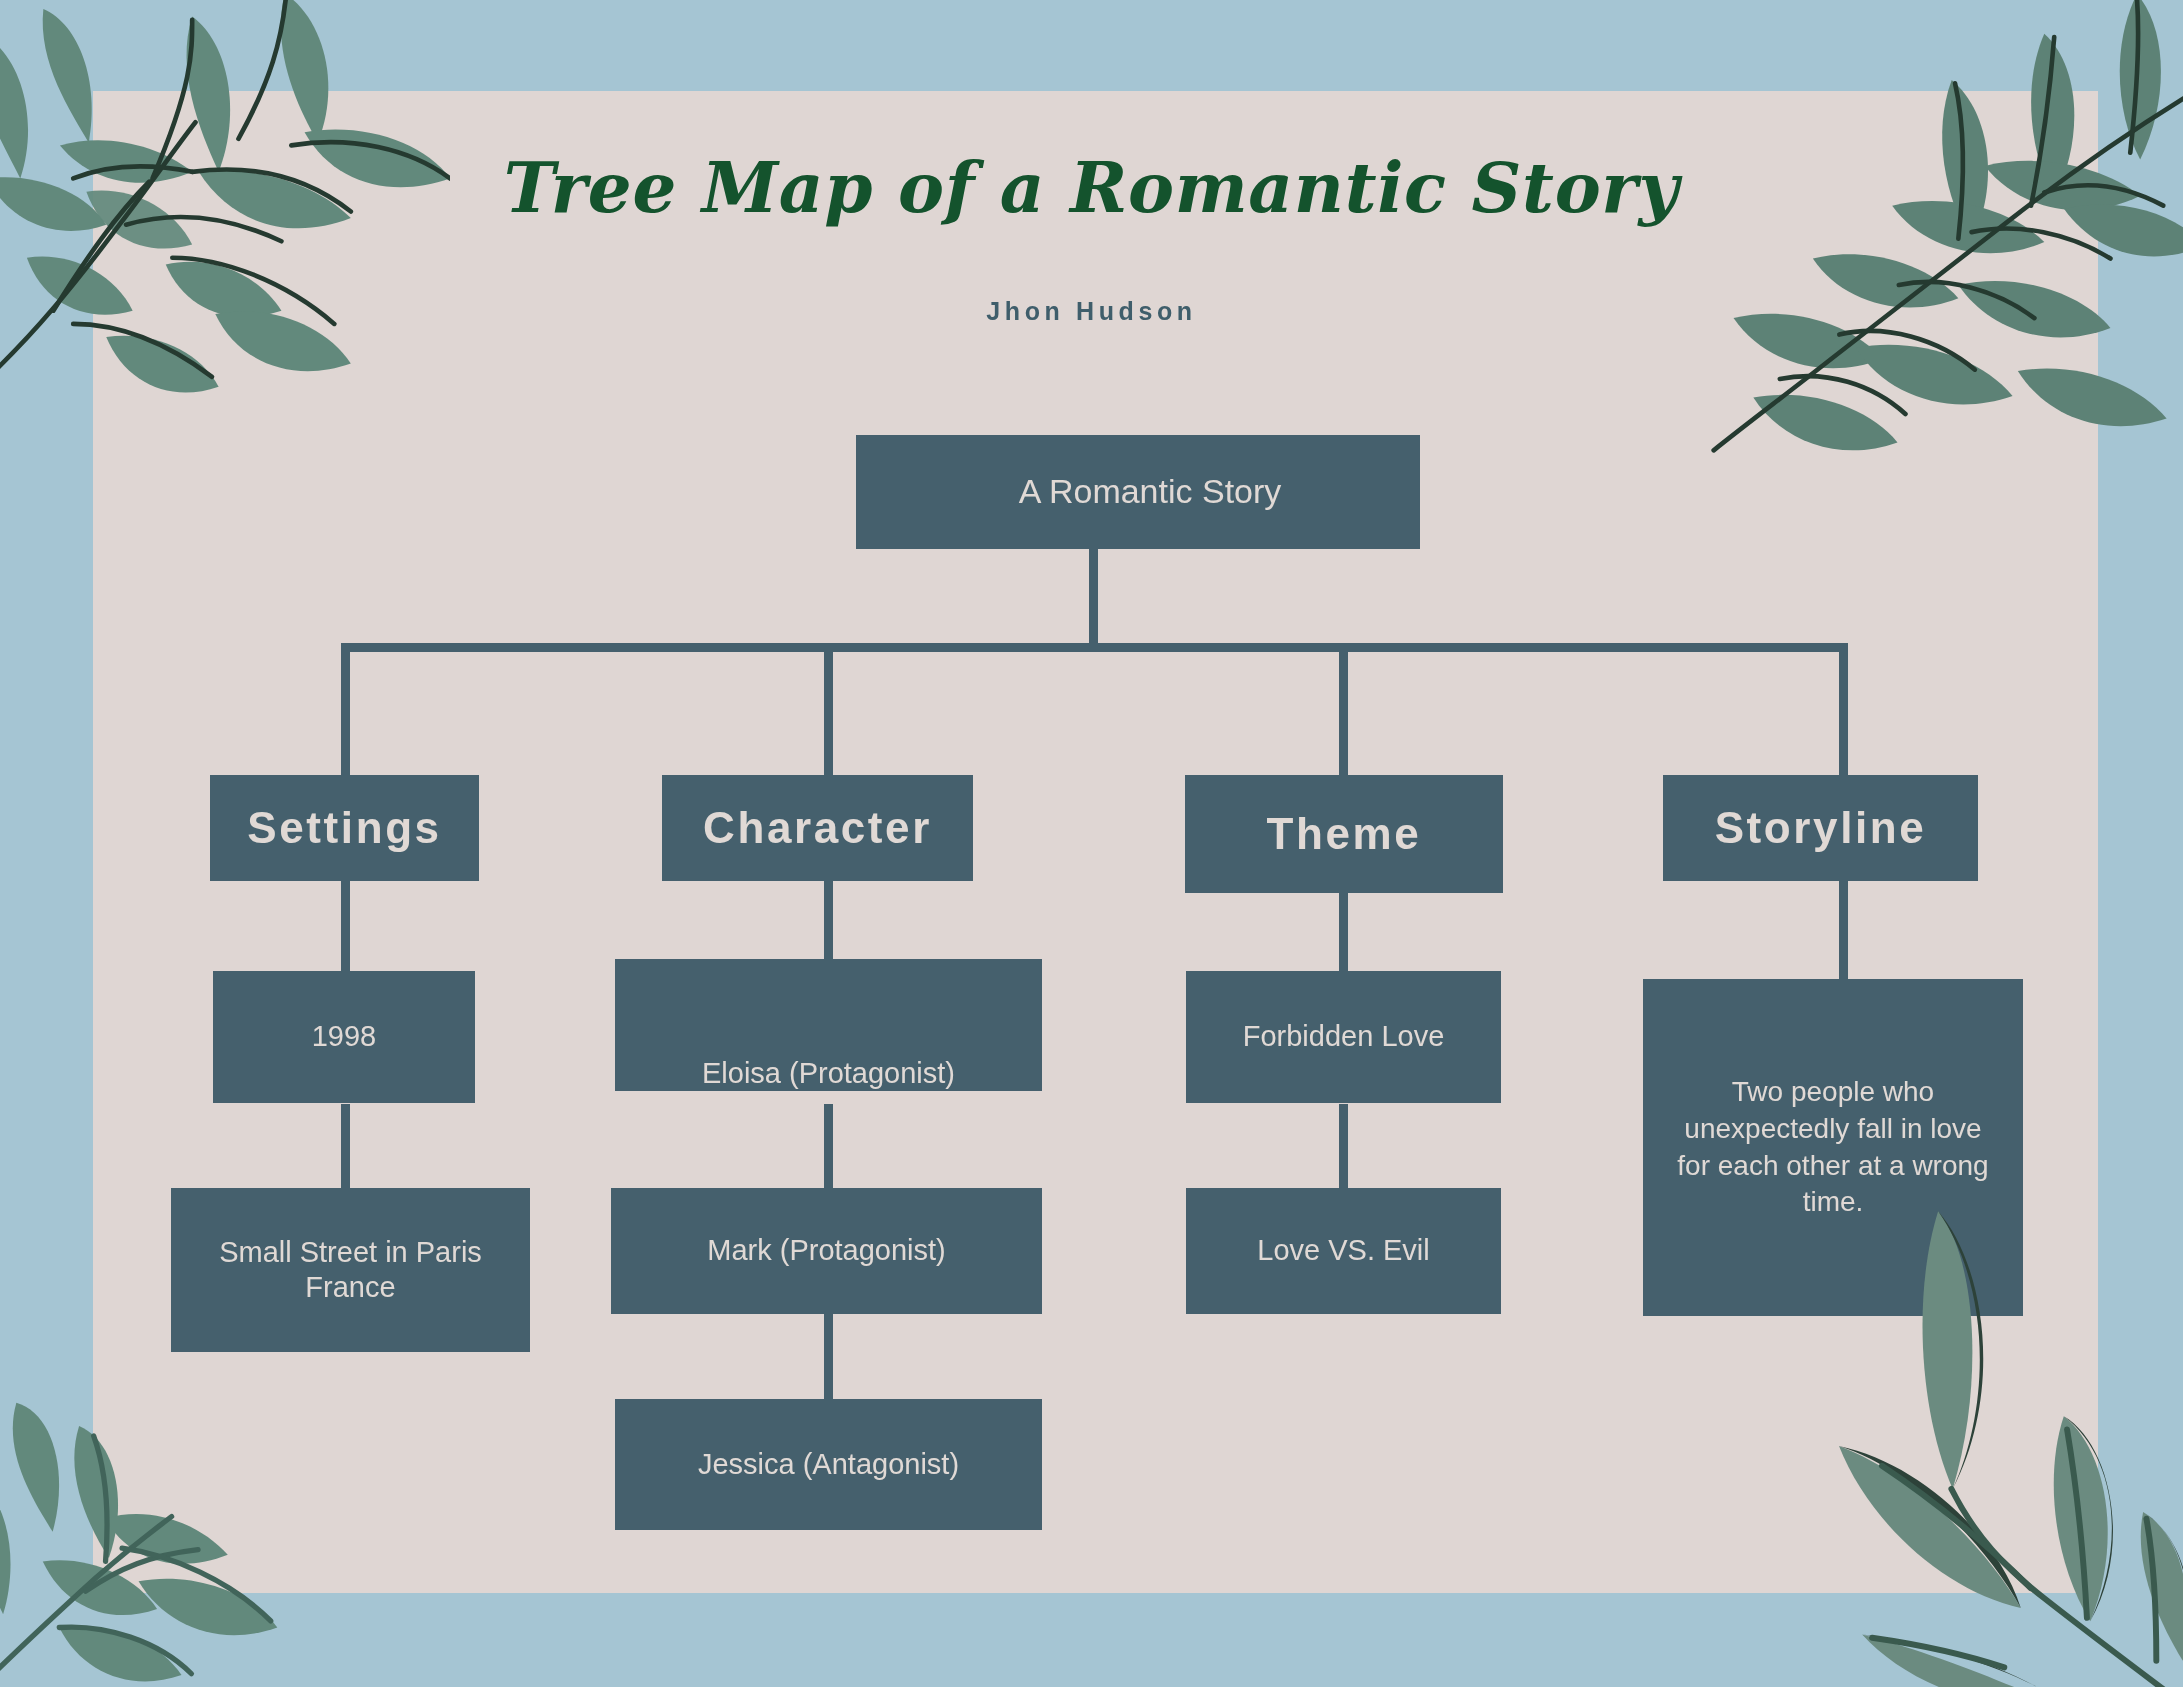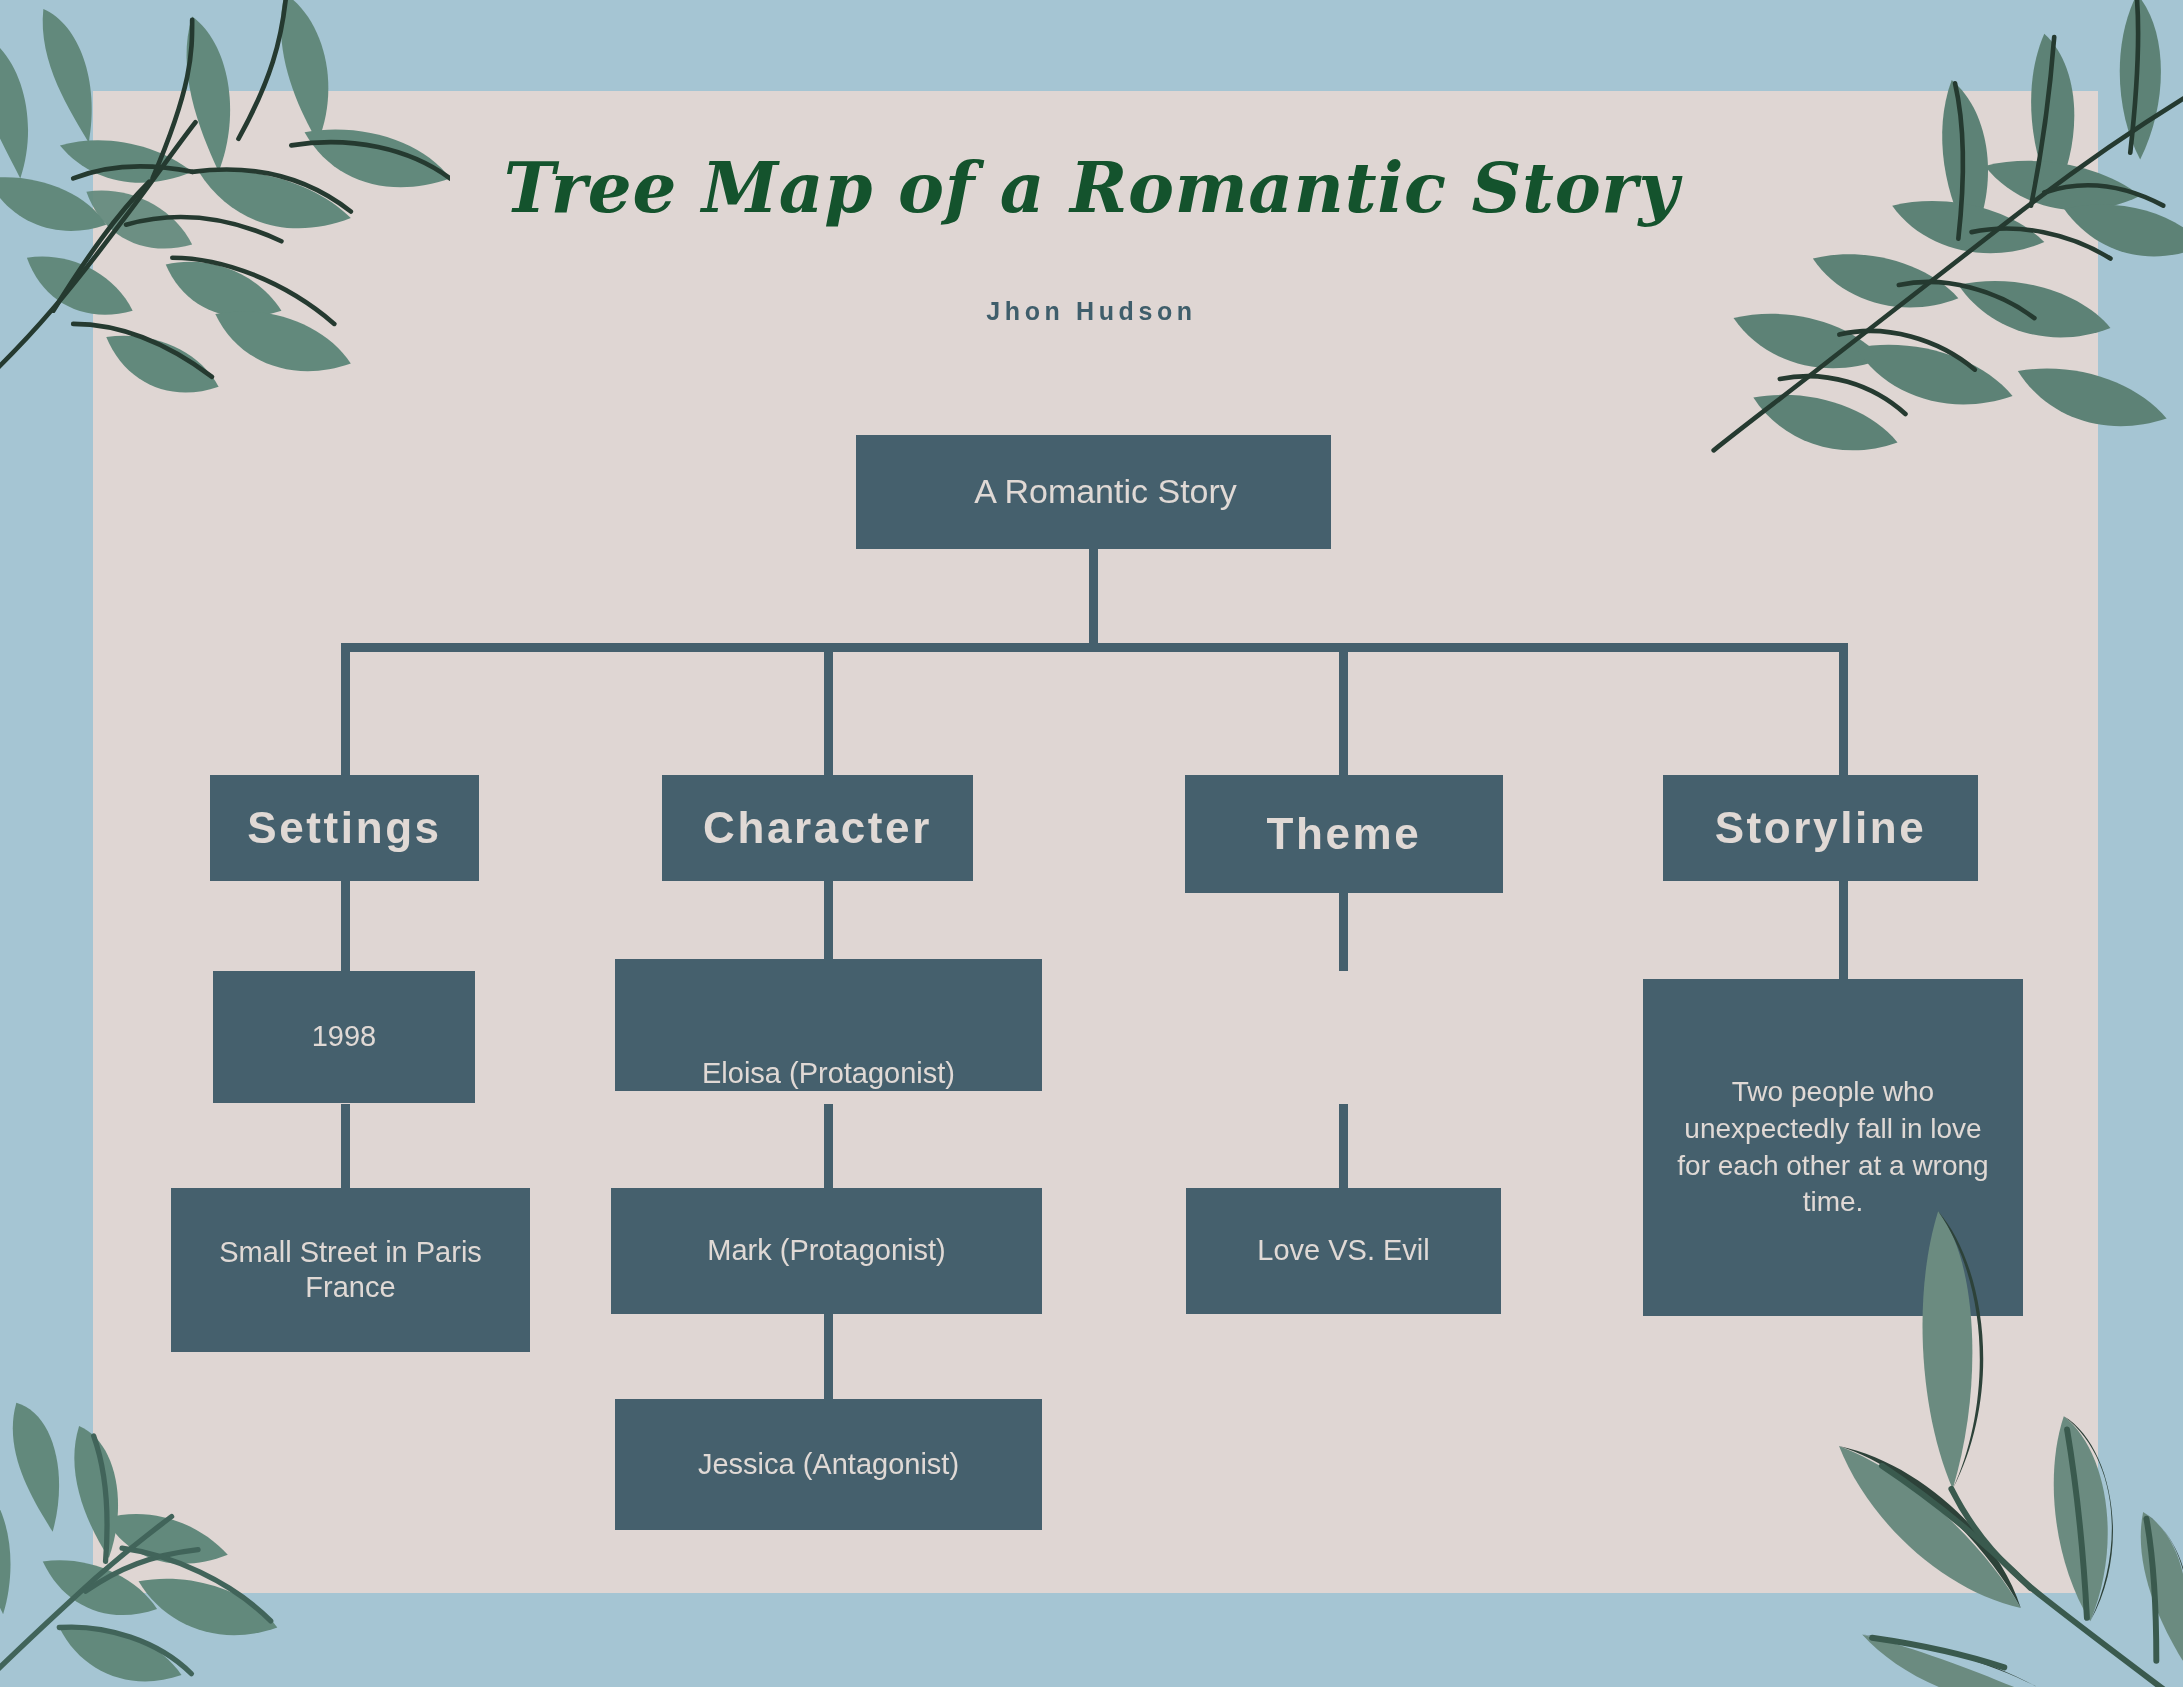--- a/index.html
+++ b/index.html
@@ -93,21 +93,21 @@
 
   <div class="ln" style="left:824px;top:881px;width:9.3px;height:90px;"></div>
   <div class="ln" style="left:824px;top:1104px;width:9.3px;height:85px;"></div>
   <div class="ln" style="left:824px;top:1314px;width:9.3px;height:85px;"></div>
 
   <div class="ln" style="left:1339px;top:881px;width:9.3px;height:90px;"></div>
   <div class="ln" style="left:1339px;top:1104px;width:9.3px;height:85px;"></div>
 
   <div class="ln" style="left:1839px;top:881px;width:9.3px;height:98px;"></div>
 
-  <div class="node root" style="left:856px;top:435px;width:475px;height:114px;padding-left:24px;">
+  <div class="node root" style="left:856px;top:435px;width:564px;height:114px;padding-left:24px;">
     <span>A Romantic Story</span>
   </div>
 
   <div class="node cat" style="left:210px;top:775px;width:269px;height:106px;">
     <span>Settings</span>
   </div>
   <div class="node cat" style="left:662px;top:775px;width:311px;height:106px;">
     <span>Character</span>
   </div>
   <div class="node cat" style="left:1185px;top:775px;width:318px;height:118px;">
@@ -127,20 +127,23 @@
   <div class="node leaf" style="left:615px;top:959px;width:427px;height:132px;align-items:flex-end;">
     <span>Eloisa (Protagonist)</span>
   </div>
   <div class="node leaf" style="left:611px;top:1188px;width:431px;height:126px;">
     <span>Mark (Protagonist)</span>
   </div>
   <div class="node leaf" style="left:615px;top:1399px;width:427px;height:131px;">
     <span>Jessica (Antagonist)</span>
   </div>
 
+  <div class="node leaf" style="left:1186px;top:971px;width:315px;height:132px;">
+    <span>Forbidden Love</span>
+  </div>
   <div class="node leaf" style="left:1186px;top:1188px;width:315px;height:126px;">
     <span>Love VS.  Evil</span>
   </div>
 
   <div class="node story" style="left:1643px;top:979px;width:380px;height:337px;">
     <span>Two people who unexpectedly fall in love for each other at a wrong time.</span>
   </div>
 
   <svg class="deco deco-tl" viewBox="0 0 720 700">
     <g fill="#62897C">

